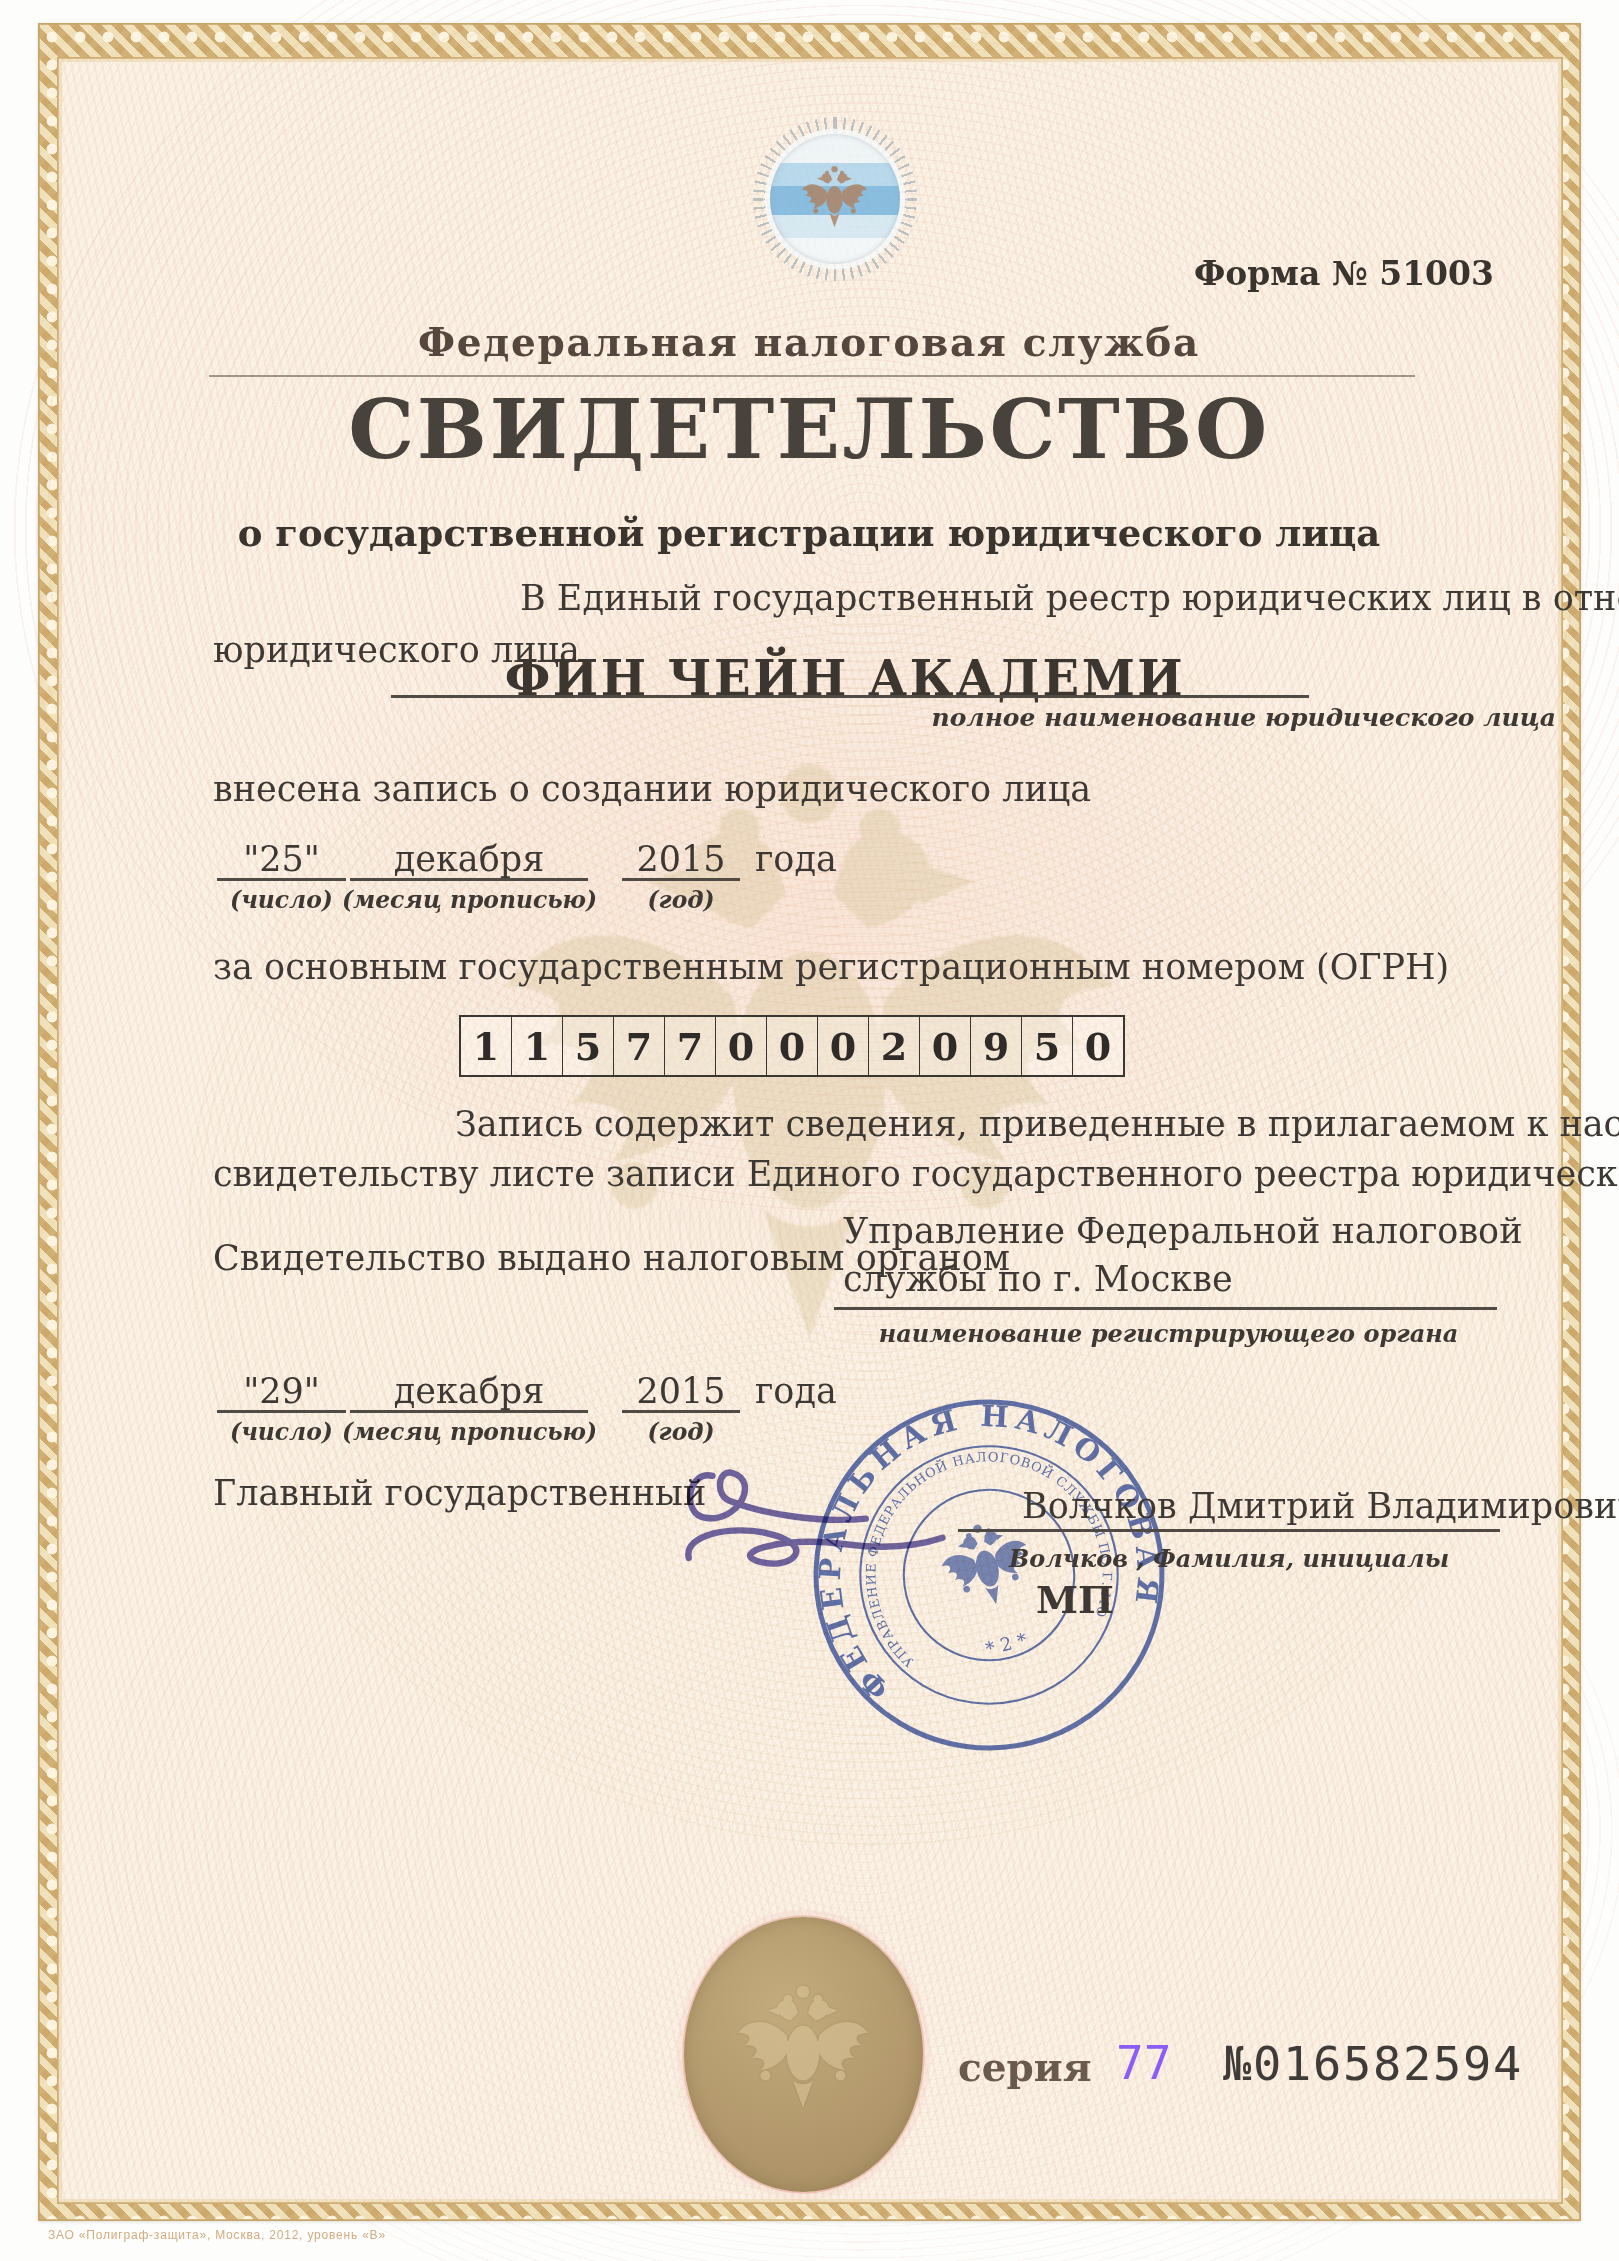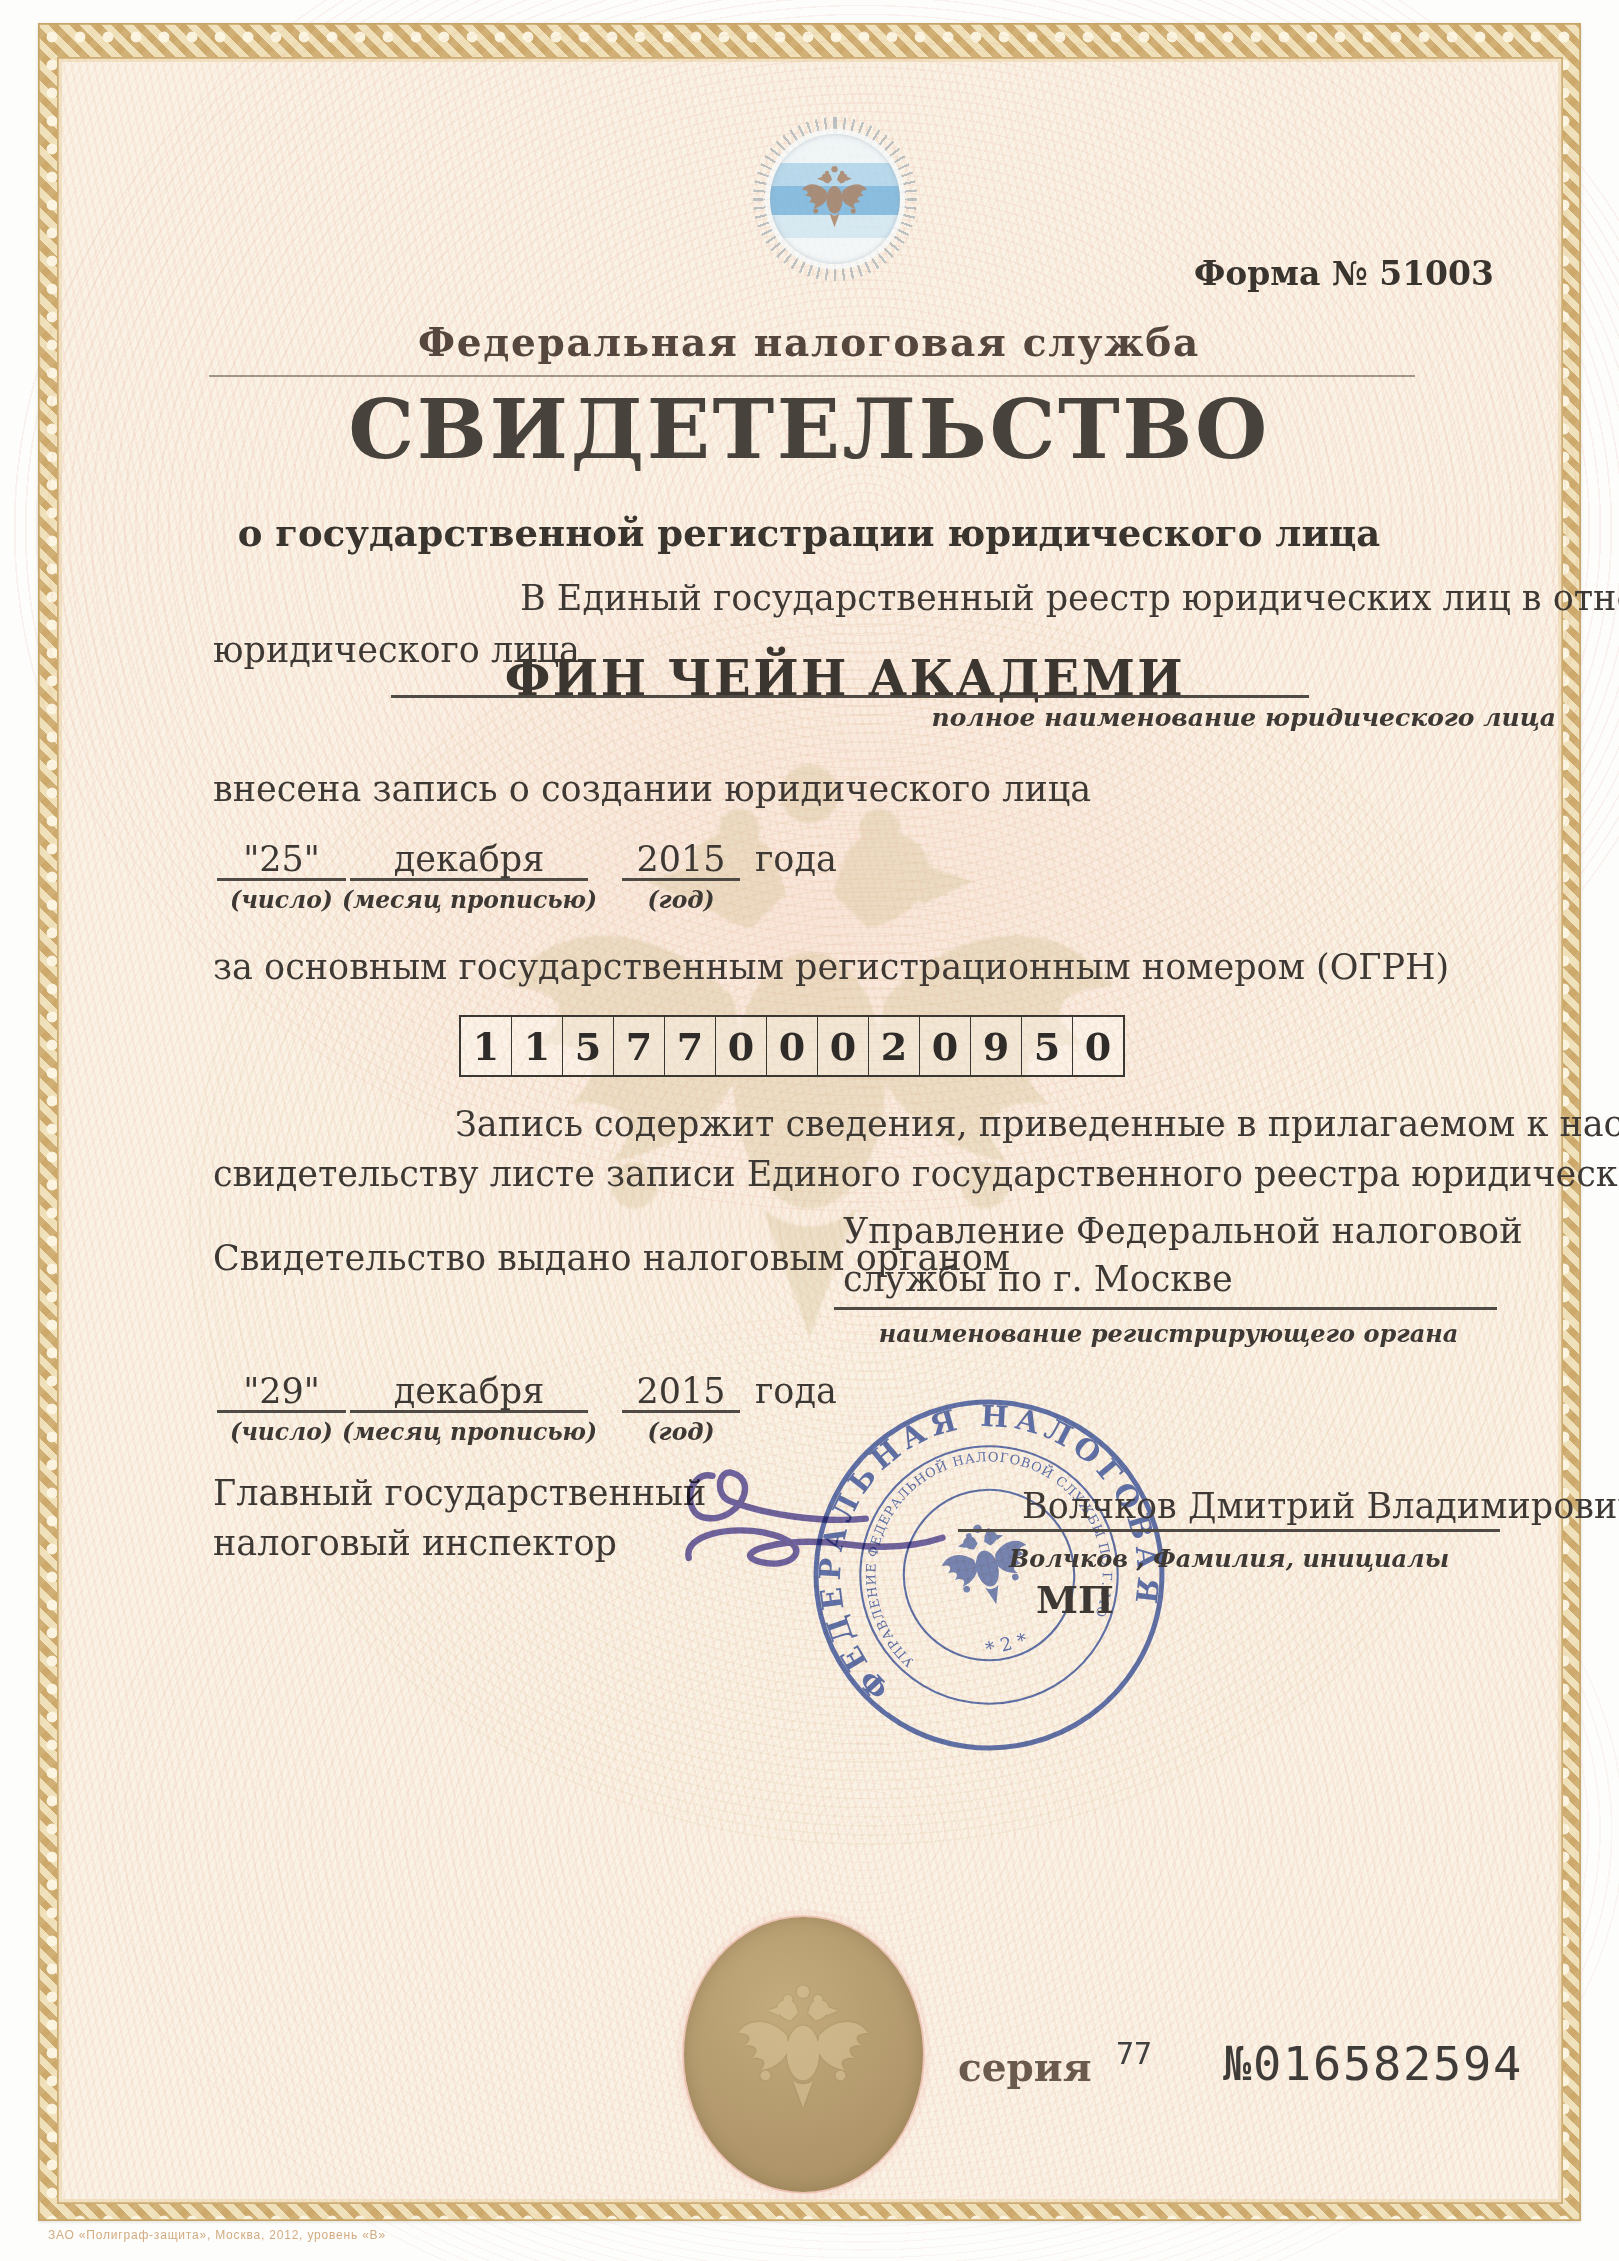--- a/index.html
+++ b/index.html
@@ -165,21 +165,20 @@
   <div class="t i" style="left:202px;top:1418px;width:159px;text-align:center;font-size:23.4px;">(число)</div>
   <div class="t" style="left:350px;top:1370px;width:238px;text-align:center;">декабря</div>
   <div class="rule" style="left:350px;top:1410px;width:238px;"></div>
   <div class="t i" style="left:334px;top:1418px;width:271px;text-align:center;font-size:23.4px;">(месяц прописью)</div>
   <div class="t" style="left:622px;top:1370px;width:118px;text-align:center;">2015</div>
   <div class="rule" style="left:622px;top:1410px;width:118px;"></div>
   <div class="t i" style="left:622px;top:1418px;width:118px;text-align:center;font-size:23.4px;">(год)</div>
   <div class="t" style="left:755px;top:1370px;">года</div>
 
   <div class="t" style="left:213px;top:1472px;">Главный государственный</div>
-  <div class="t" style="left:213px;top:1522px;">налоговый инспектор</div>
 
   <svg class="stamp" viewBox="0 0 474 474">
     <g fill="none" stroke="#4b64b2">
       <circle cx="237" cy="237" r="207" stroke-width="6"></circle>
       <circle cx="237" cy="237" r="154" stroke-width="2.5"></circle>
       <circle cx="237" cy="237" r="102" stroke-width="2.5"></circle>
     </g>
     <defs>
       <path id="arcOuter" d="M 91.2 339.2 A 178 178 0 1 1 382.8 339.2"></path>
       <path id="arcInner" d="M 125.6 315.0 A 136 136 0 1 1 348.4 315.0"></path>
@@ -206,19 +205,19 @@
   <div class="t i" style="left:958px;width:542px;text-align:center;top:1545px;font-size:24px;">Волчков , Фамилия, инициалы</div>
   <div class="t b" style="left:1036px;top:1577px;font-size:38px;">МП</div>
 
   <div class="seal">
     <svg class="seal-eagle" viewBox="0 0 120 120">
         <use href="#eagle"></use>
       </svg>
   </div>
 
   <div class="t b" style="left:958px;top:2044px;font-size:39px;color:#6a594d;">серия</div>
-  <div class="t mono" style="left:1116px;top:2036px;font-size:30px;color:#404040;">77</div>
+  <div class="t mono" style="left:1116px;top:2036px;font-size:46px;color:#8b5cf6;">77</div>
   <div class="t mono" style="left:1223px;top:2036px;font-size:47px;letter-spacing:1.7px;color:#3e3b38;">№016582594</div>
 
   <div class="imprint">ЗАО «Полиграф-защита», Москва, 2012, уровень «В»</div>
 
 </div>
 
 
 </body></html>

